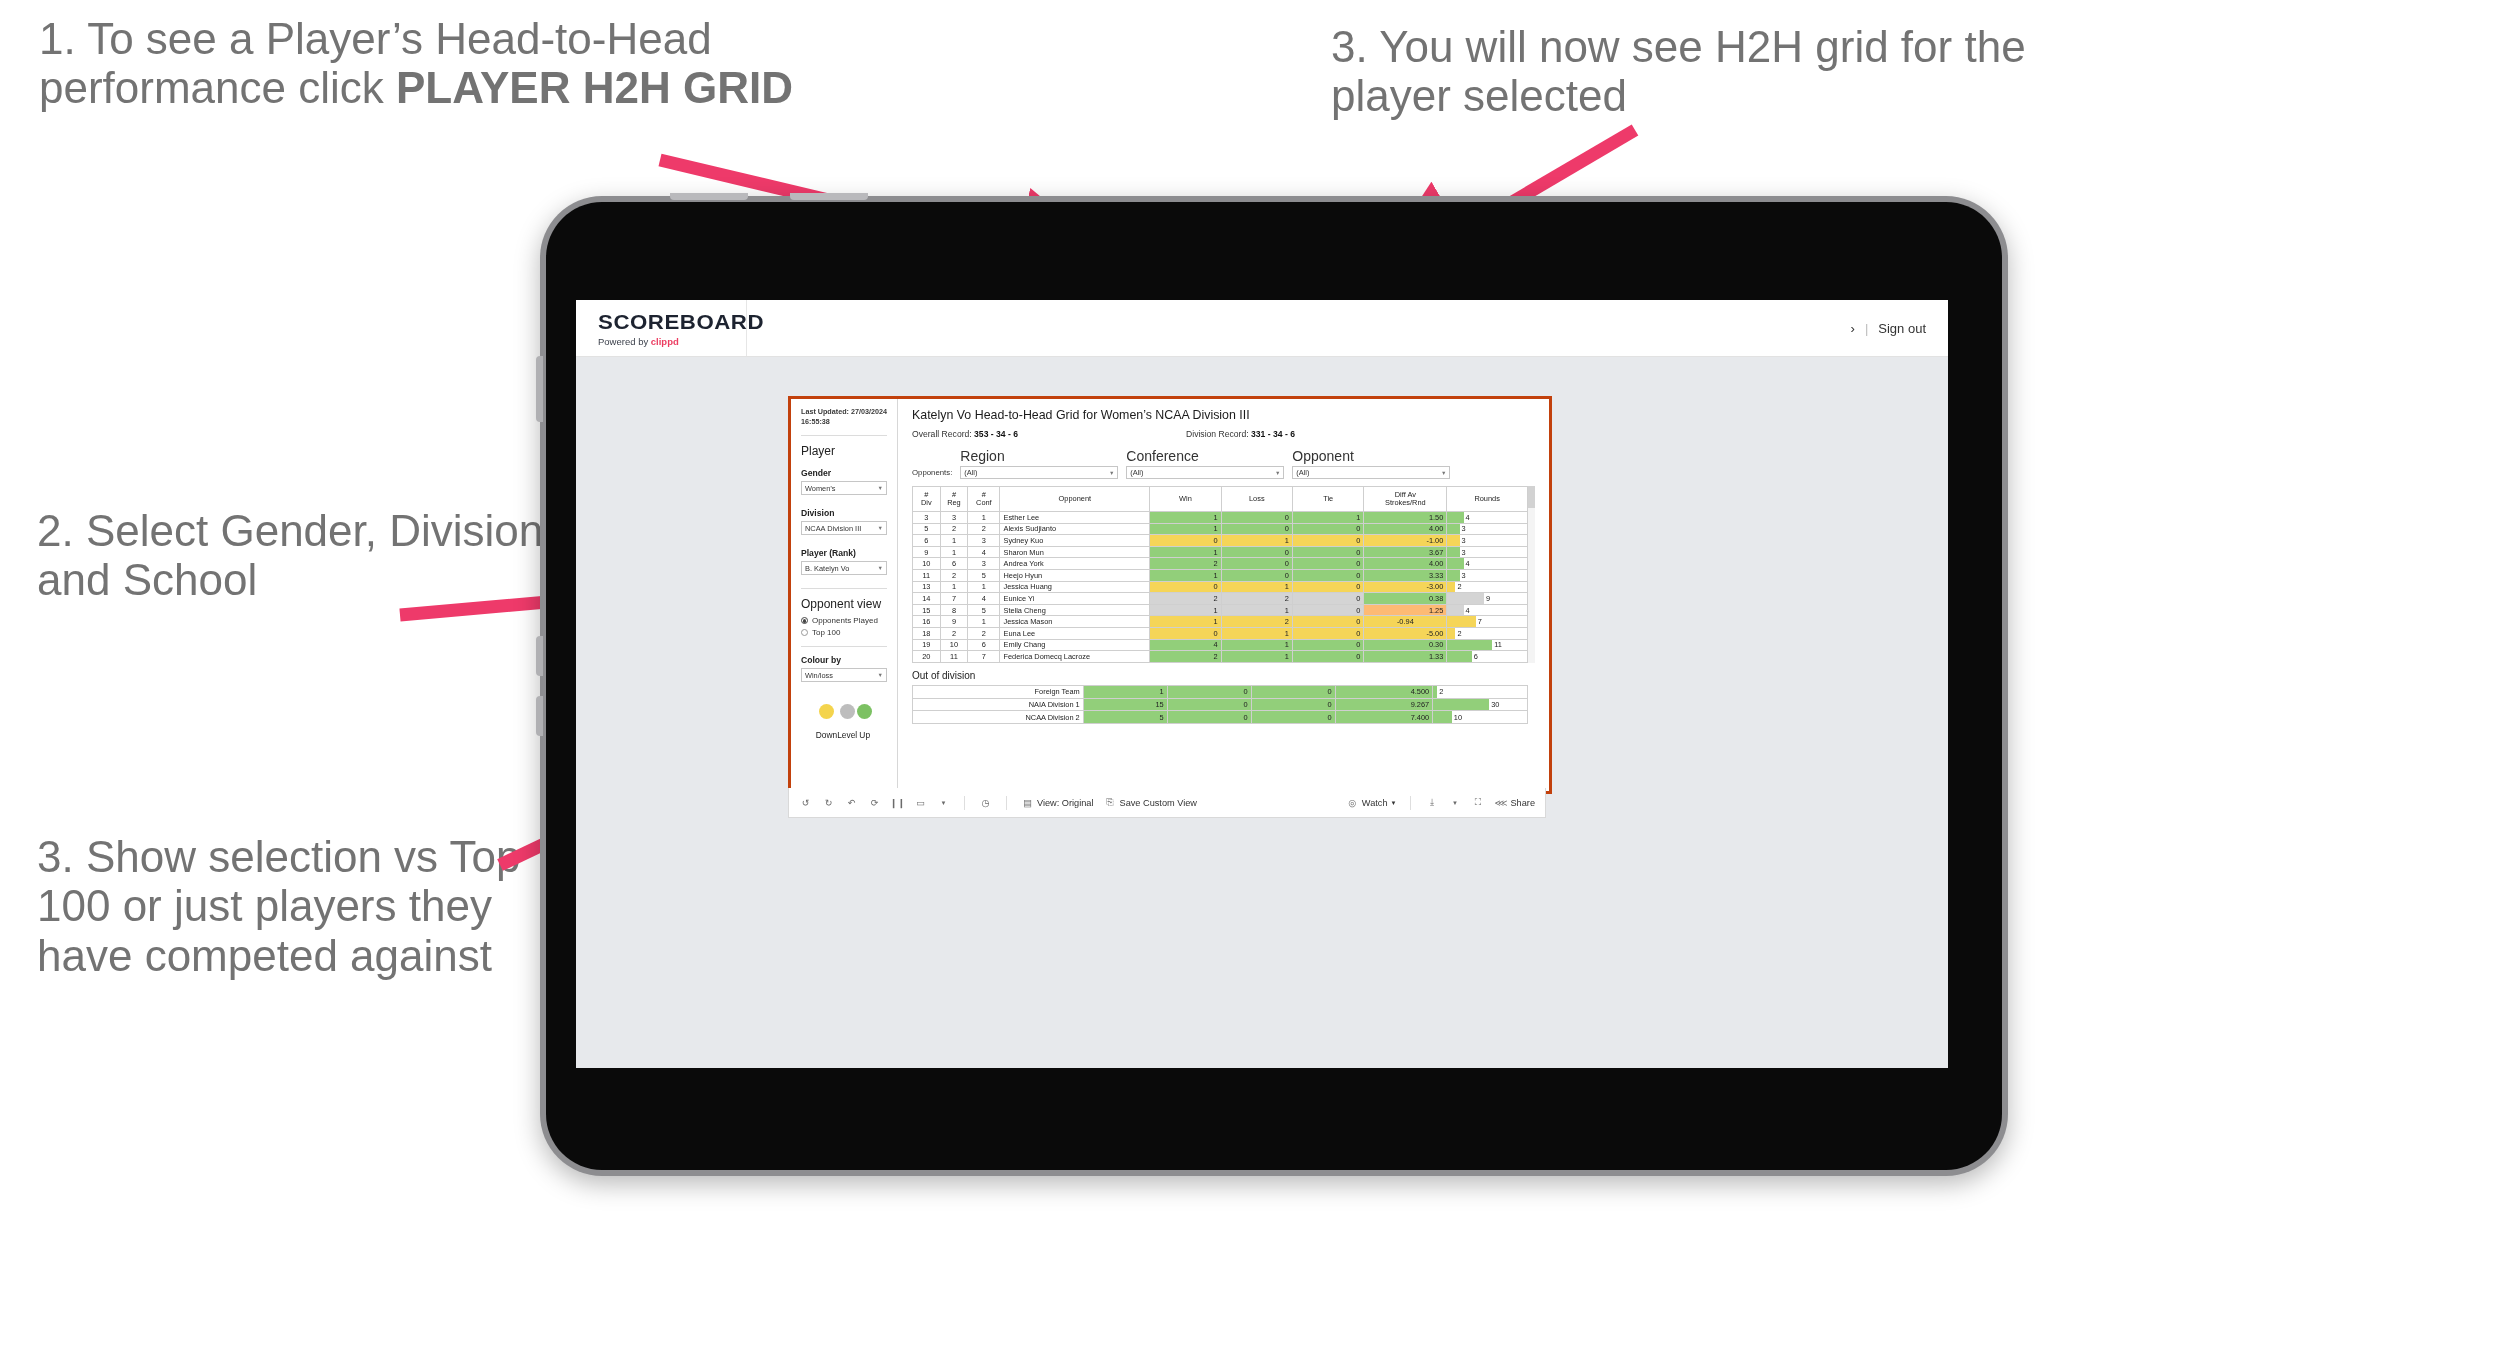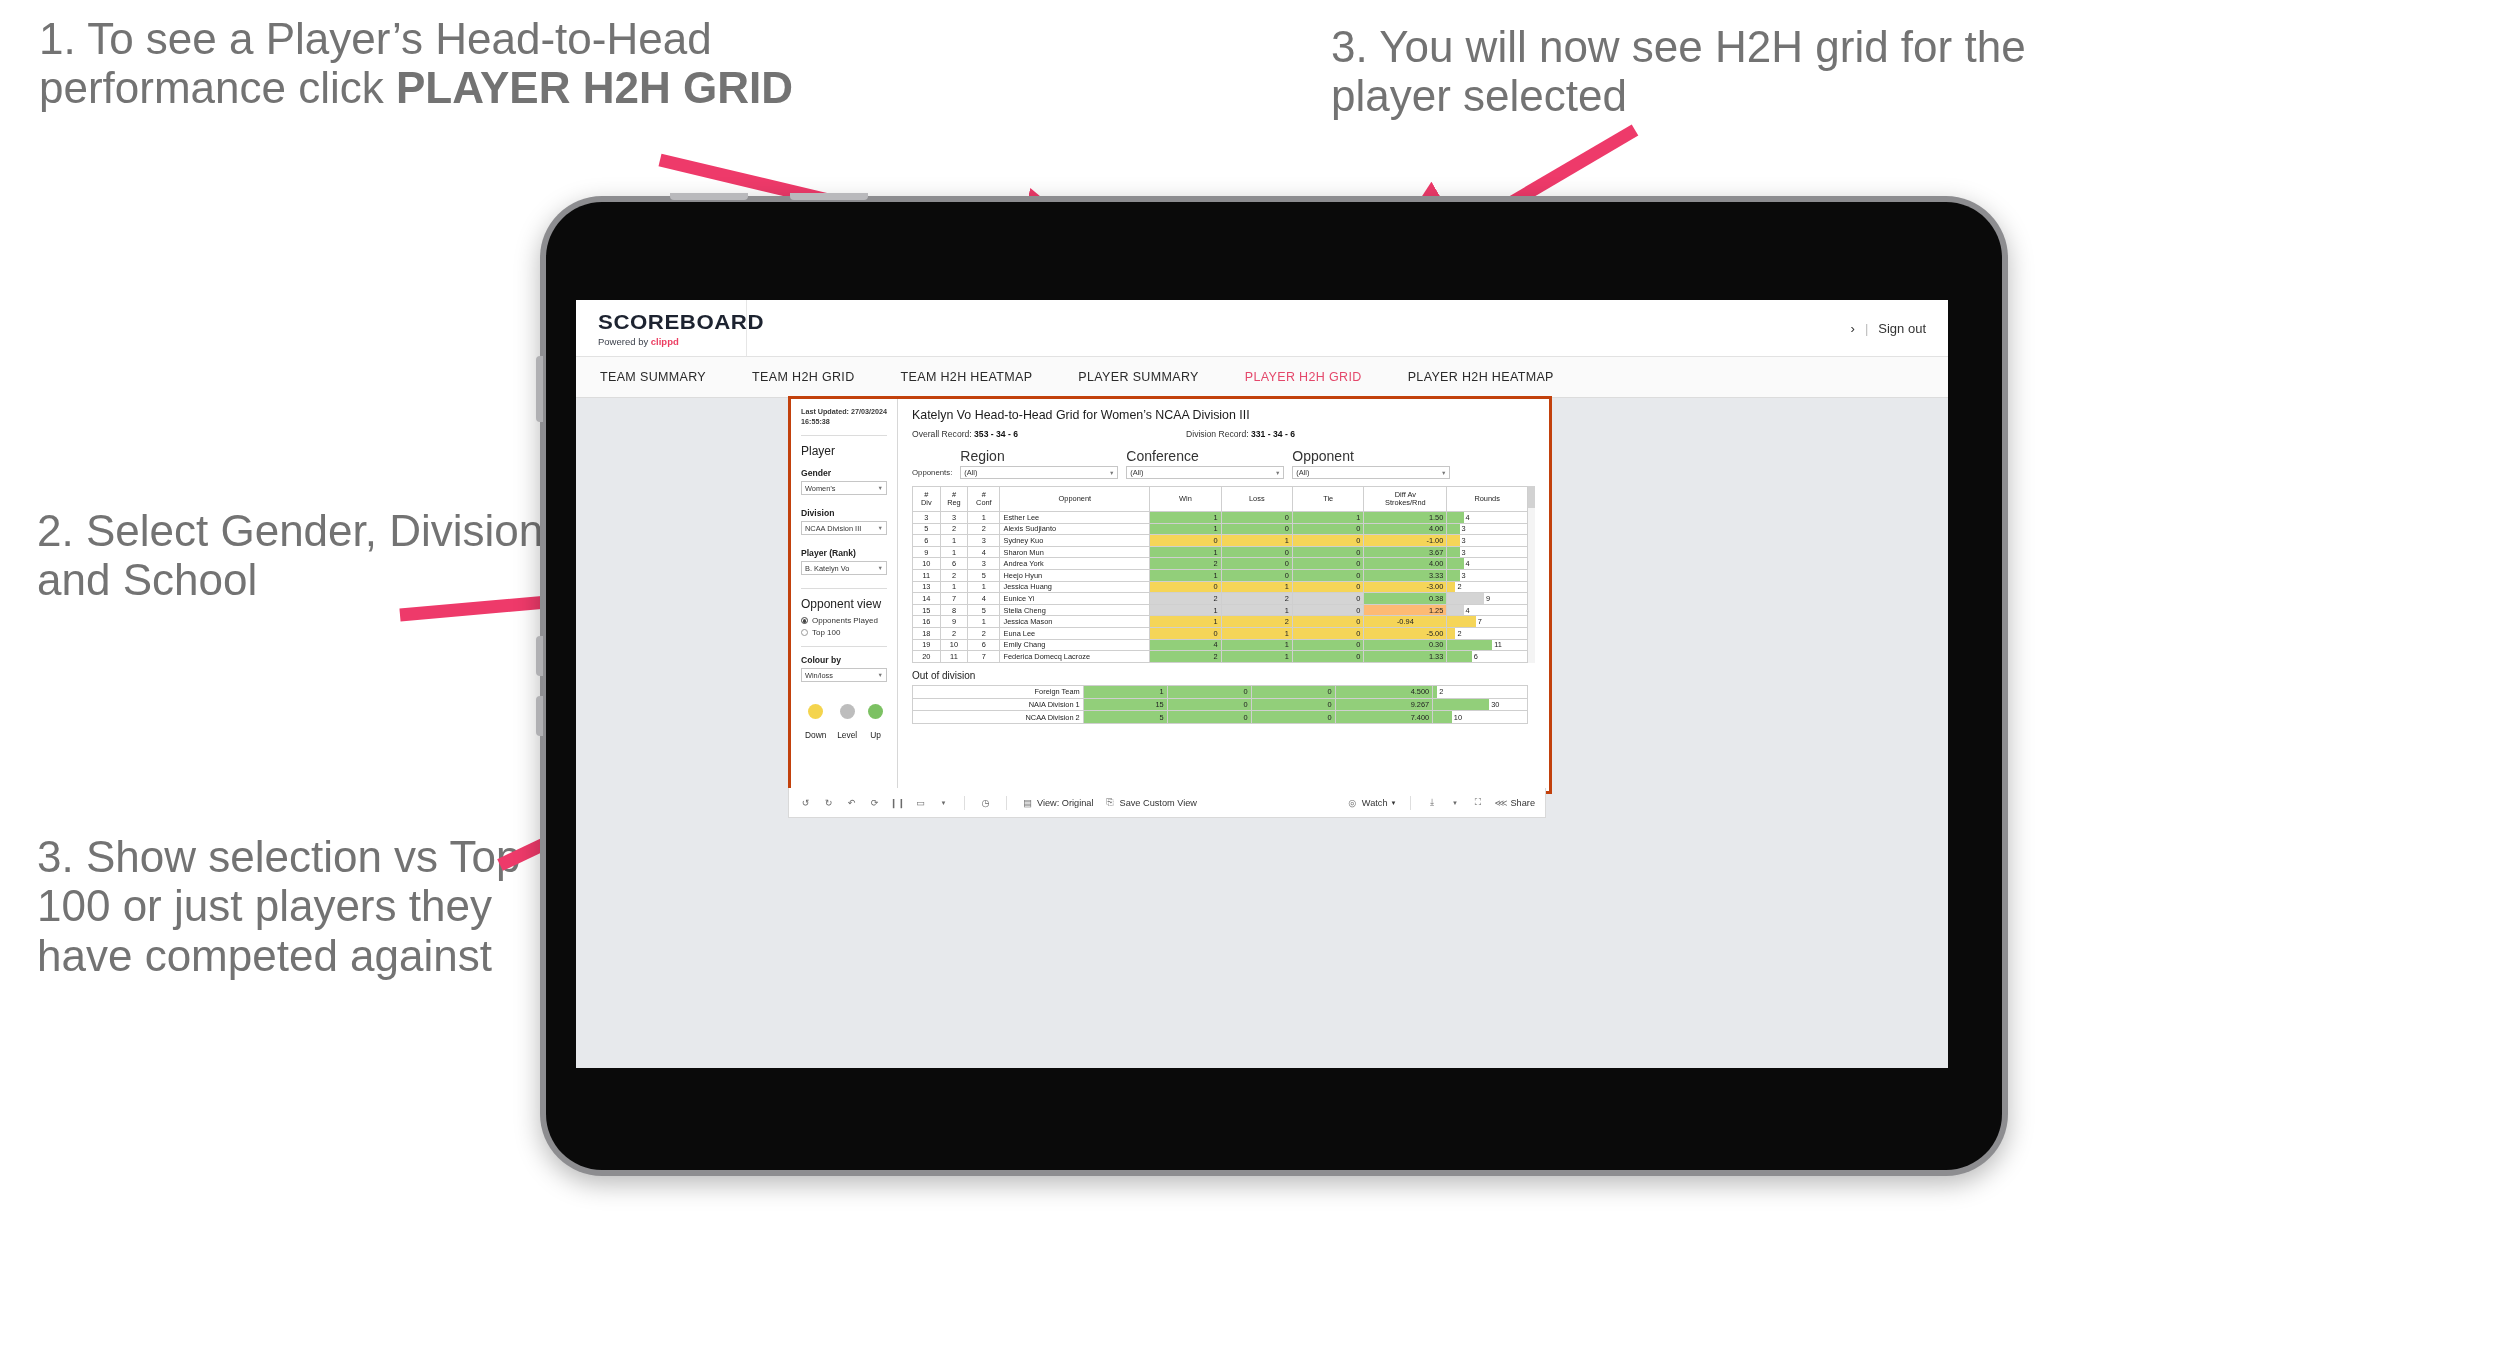--- a/index.html
+++ b/index.html
@@ -69,21 +69,21 @@
   .fld-label{font-size:8.6px;font-weight:bold;color:#222;margin-bottom:3px;}
   .dd{height:12px;border:1px solid #c6c6c6;background:#fff;display:flex;
       align-items:center;justify-content:space-between;padding:0 3px;
       font-size:7.4px;color:#333;margin-bottom:13px;}
   .dd .car{font-size:5.5px;color:#777;}
   .radio-row{display:flex;align-items:center;gap:4px;font-size:8px;color:#333;margin-bottom:3px;}
   .rd{width:7px;height:7px;border:1px solid #999;border-radius:50%;box-sizing:border-box;
       display:flex;align-items:center;justify-content:center;flex:0 0 auto;}
   .rd.on{border-color:#444;}
   .rd.on::after{content:"";width:3.2px;height:3.2px;background:#444;border-radius:50%;}
-  .legend{display:flex;justify-content:space-between;margin-top:22px;padding:0 4px;}
+  .legend{display:flex;justify-content:center;margin-top:22px;padding:0 4px;}
   .lg{display:flex;flex-direction:column;align-items:center;}
   .dot{width:15px;height:15px;border-radius:50%;}
   .lg span{font-size:8.4px;color:#222;margin-top:11px;}
 
   
   #vizmain{flex:1;padding:9px 14px 0 14px;box-sizing:border-box;position:relative;}
   .viztitle{font-size:12.4px;color:#1b1b1b;margin-bottom:7px;}
   .recrow{display:flex;font-size:8.6px;color:#333;margin-bottom:9px;}
   .recrow .r2{margin-left:168px;}
   .recrow b{color:#111;}
@@ -183,28 +183,20 @@
         <div class="brand">SCOREBOARD</div>
         <div class="brandsub"><span>Powered by </span><b>clippd</b></div>
       </div>
       <div class="topright">
         <span>›</span>
         <span class="sep">|</span>
         <span>Sign out</span>
       </div>
     </div>
 
-    <div class="subnav">
-      <div class="tab">TEAM SUMMARY</div>
-      <div class="tab">TEAM H2H GRID</div>
-      <div class="tab">TEAM H2H HEATMAP</div>
-      <div class="tab">PLAYER SUMMARY</div>
-      <div class="tab active">PLAYER H2H GRID</div>
-      <div class="tab">PLAYER H2H HEATMAP</div>
-    </div>
 
     <div id="viz">
 
       <div id="sidepanel">
         <div class="upd">Last Updated: 27/03/2024 16:55:38</div>
         <div class="hr"></div>
         <div class="panel-h">Player</div>
 
         <div class="fld-label">Gender</div>
         <div class="dd">

